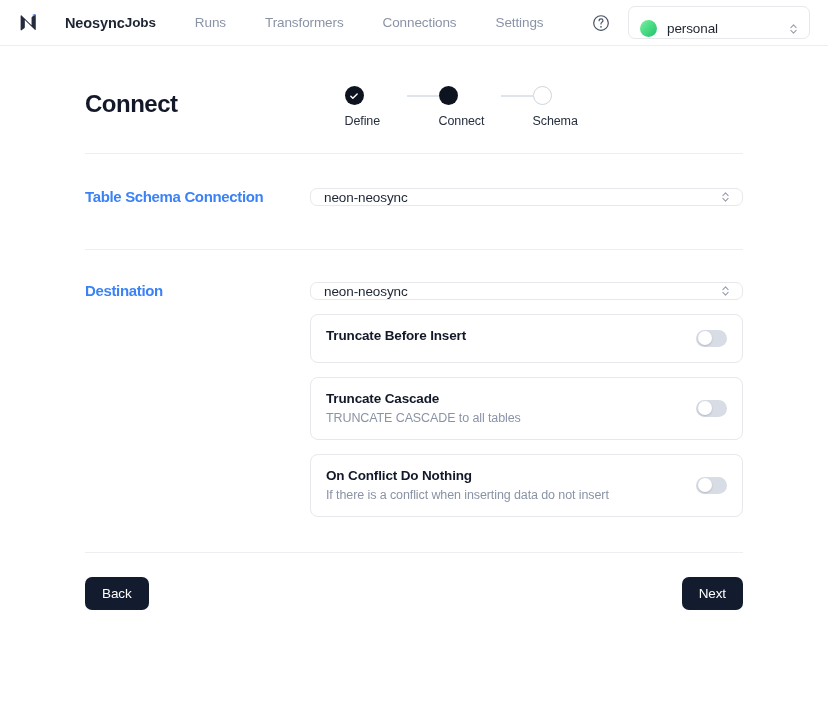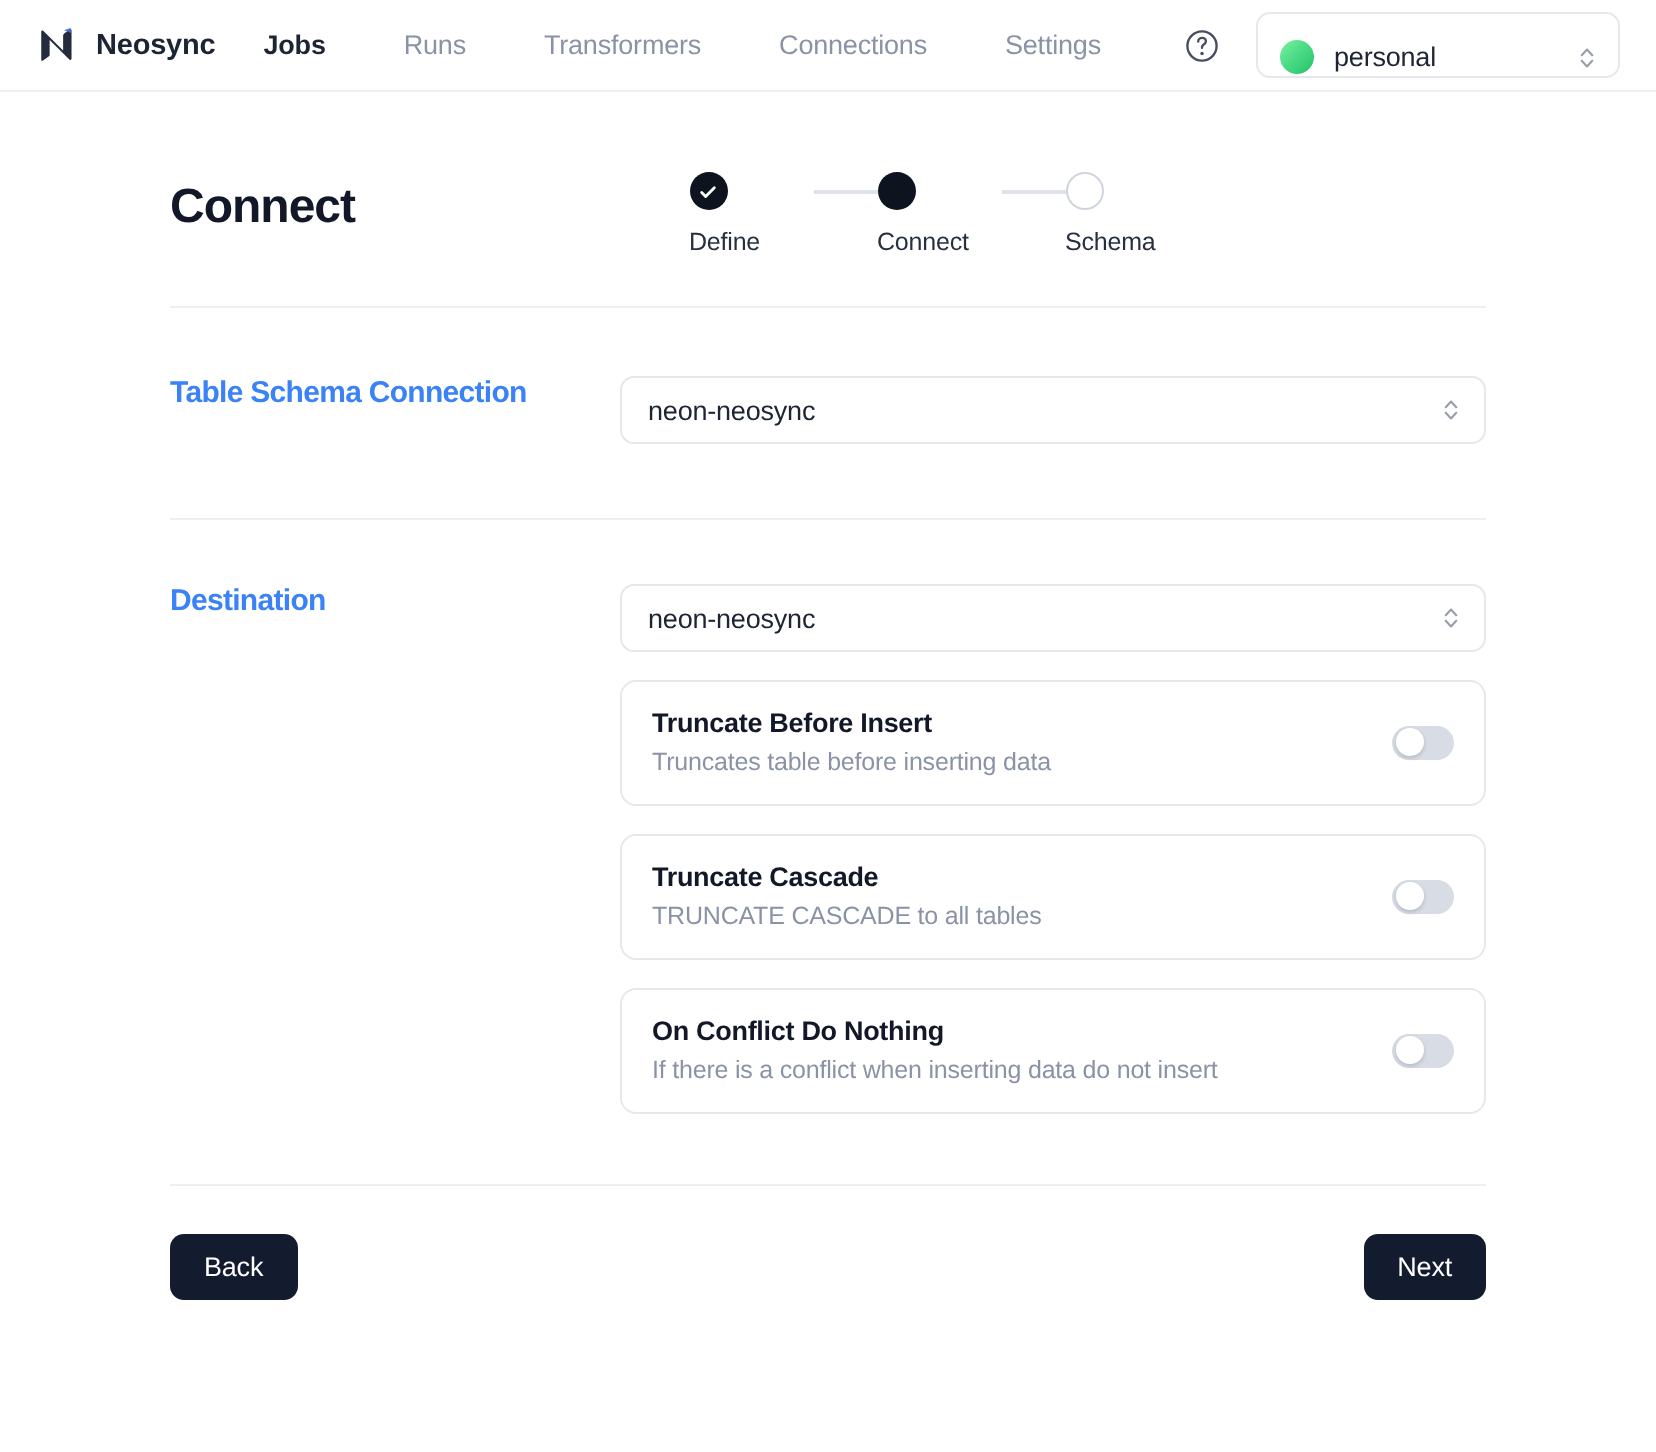--- a/index.html
+++ b/index.html
@@ -15,22 +15,21 @@
   .header {
     height: 46px;
     display: flex;
     align-items: center;
     border-bottom: 1px solid #eceef2;
     padding: 0 18px 0 18px;
   }
   .brand {
     display: flex;
     align-items: center;
-    gap: 9px;
-    margin-right: 24px;
+    gap: 26px;
   }
   .brand-logo {
     width: 21px; height: 21px;
     display: block;
   }
   .brand-name {
     font-size: 14.5px;
     font-weight: 700;
     color: #1d2433;
     letter-spacing: -0.1px;
@@ -189,21 +188,21 @@
     line-height: 1.62;
     color: #868f9f;
     letter-spacing: -0.1px;
     margin: 0;
   }
   .section-fields {
     flex: 1 1 auto;
   }
 
   .select-box {
-    height: 34px;
+    height: 18px;
     border: 1px solid #e6e8ed;
     border-radius: 7px;
     background: #fff;
     display: flex;
     align-items: center;
     padding: 0 11px 0 13px;
     cursor: pointer;
   }
   .select-value {
     font-size: 13.5px;
@@ -377,21 +376,20 @@
         <div class="select-box">
           <span class="select-value">neon-neosync</span>
           <svg class="chev-updown" viewBox="0 0 12 16">
             <path d="M3 6.4 6 3.2l3 3.2M3 9.6l3 3.2 3-3.2" fill="none" stroke="#5a6477" stroke-width="1.25" stroke-linecap="round" stroke-linejoin="round"></path>
           </svg>
         </div>
 
         <div class="toggle-card">
           <div class="tc-text">
             <p class="tc-title">Truncate Before Insert</p>
-            <p class="tc-desc">Truncates table before inserting data</p>
           </div>
           <div class="switch">
             <span class="knob"></span>
           </div>
         </div>
 
         <div class="toggle-card">
           <div class="tc-text">
             <p class="tc-title">Truncate Cascade</p>
             <p class="tc-desc">TRUNCATE CASCADE to all tables</p>

